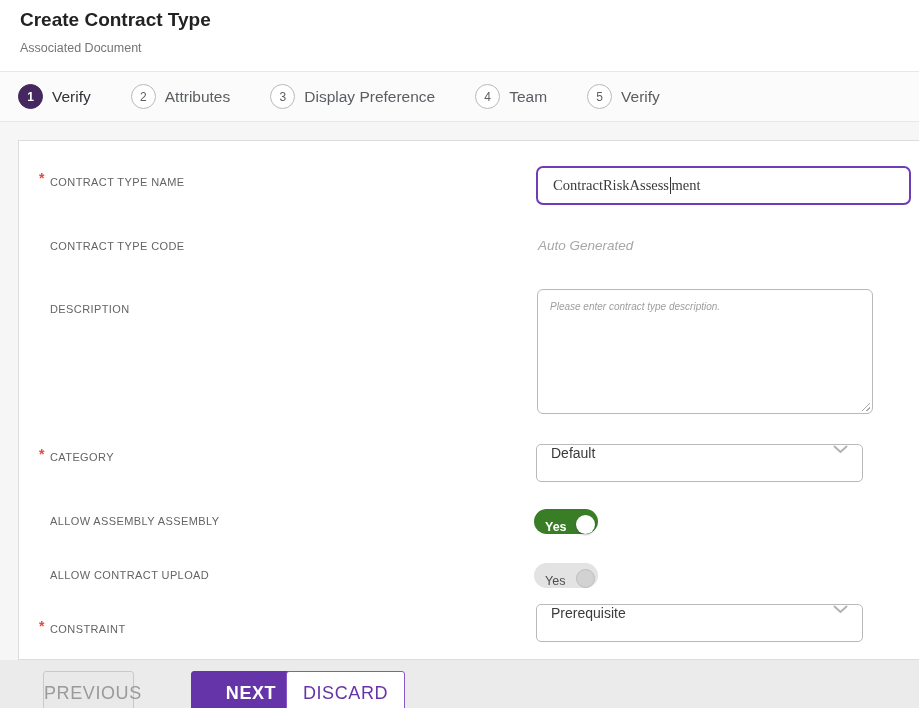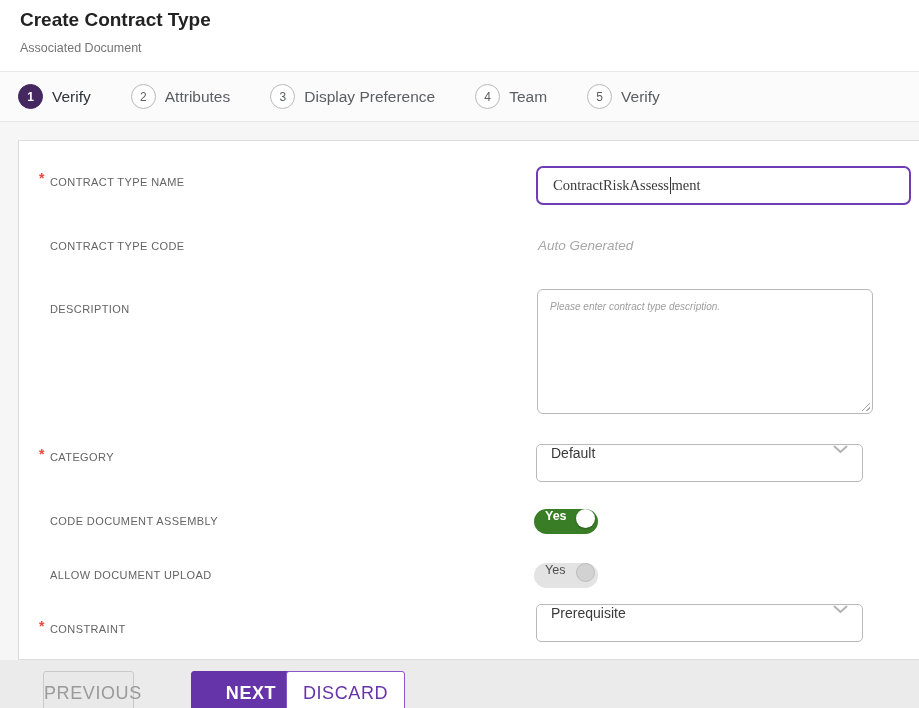--- a/index.html
+++ b/index.html
@@ -49,21 +49,21 @@
           clip-path:polygon(100% 0, 100% 100%, 0 100%); pointer-events:none; }
 
   .select { position:absolute; left:517px; width:327px; height:38px; background:#fff;
             border:1px solid #b9b9b9; border-radius:5px; display:flex; align-items:flex-start;
             padding:0 14px; font-size:14px; color:#3a3a3a; cursor:pointer; }
   .select .chev { margin-left:auto; display:flex; align-items:center; }
   .sel-category { top:303px; }
   .sel-constraint { top:463px; }
 
   .toggle { position:absolute; left:515px; width:64px; height:25px; border-radius:13px;
-            display:flex; align-items:flex-start; cursor:pointer; }
+            display:flex; align-items:flex-end; cursor:pointer; }
   .toggle.on { top:368px; background:#3a7d27; }
   .toggle.on .t-txt { color:#fff; font-weight:bold; font-size:12.5px; margin-left:11px; }
   .toggle.on .knob { position:absolute; right:3px; width:19px; height:19px; border-radius:50%;
                      background:#fff; box-shadow:0 1px 2px rgba(0,0,0,.3); }
   .toggle.off { top:422px; background:#e3e3e3; }
   .toggle.off .t-txt { color:#4d4d4d; font-size:12.5px; margin-left:11px; }
   .toggle.off .knob { position:absolute; right:3px; width:19px; height:19px; border-radius:50%;
                       background:#d2d2d2; border:1px solid #bdbdbd; }
 
   
@@ -129,27 +129,27 @@
       <div class="lbl" style="top:310px">CATEGORY</div>
       <div class="select sel-category">
         <span>Default</span>
         <span class="chev">
           <svg width="15" height="9" viewBox="0 0 15 9">
               <polyline points="1.5,1.5 7.5,7 13.5,1.5" fill="none" stroke="#b3b3b3" stroke-width="2" stroke-linecap="round" stroke-linejoin="round"></polyline>
             </svg>
         </span>
       </div>
 
-      <div class="lbl" style="top:374px">CODE DOCUMENT ASSEMBLY</div>
+      <div class="lbl" style="top:374px">ALLOW ASSEMBLY ASSEMBLY</div>
       <div class="toggle on">
         <span class="t-txt">Yes</span>
         <span class="knob"></span>
       </div>
 
-      <div class="lbl" style="top:428px">ALLOW DOCUMENT UPLOAD</div>
+      <div class="lbl" style="top:428px">ALLOW CONTRACT UPLOAD</div>
       <div class="toggle off">
         <span class="t-txt">Yes</span>
         <span class="knob"></span>
       </div>
 
       <span class="req" style="top:478px">*</span>
       <div class="lbl" style="top:482px">CONSTRAINT</div>
       <div class="select sel-constraint">
         <span>Prerequisite</span>
         <span class="chev">

